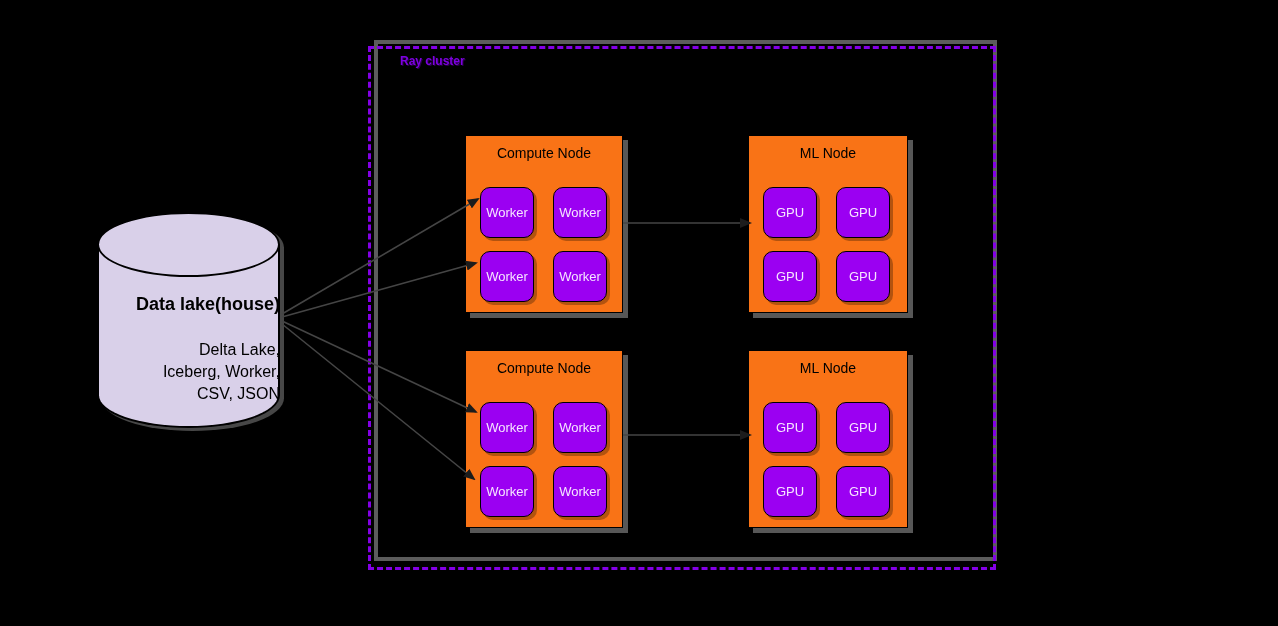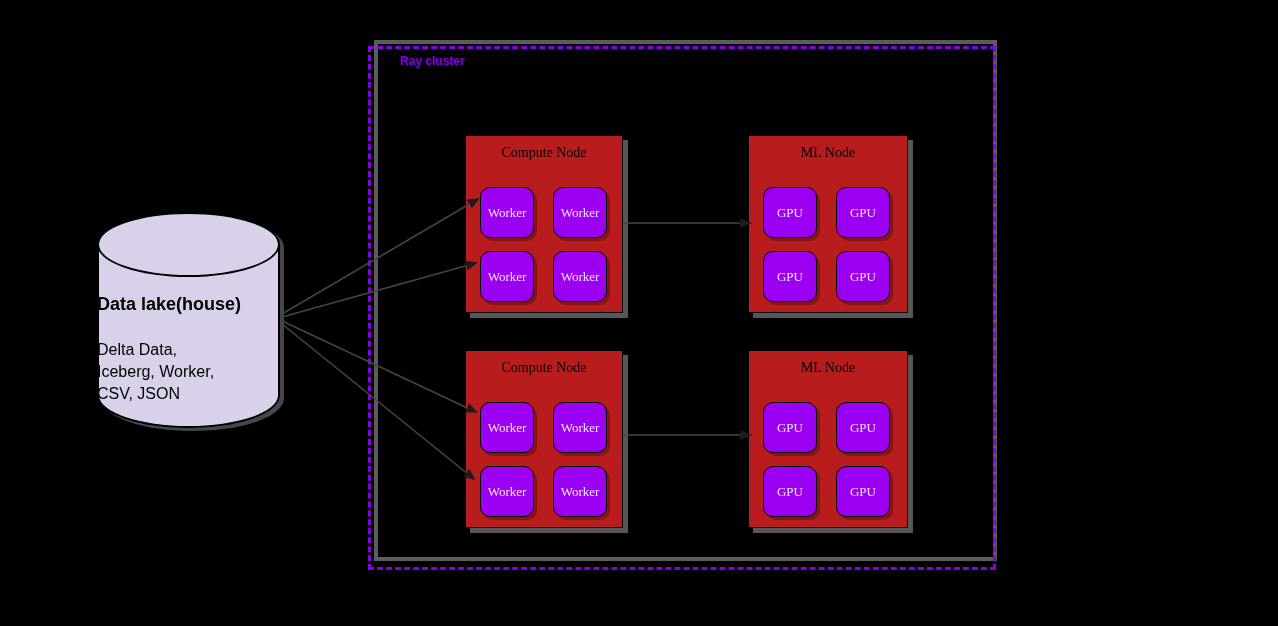--- a/index.html
+++ b/index.html
@@ -48,21 +48,21 @@
     background: #d9d0e9;
     border: 2px solid #000;
     box-sizing: border-box;
     border-radius: 50%;
   }
   .cyl-text {
     position: absolute;
     top: 82px;
     left: 0;
     width: 100%;
-    text-align: left;
+    text-align: right;
     color: #000;
     z-index: 3;
   }
   .cyl-title {
     font-size: 18px;
     font-weight: bold;
     margin: 0 0 24px 0;
   }
   .cyl-line {
     font-size: 16px;
@@ -97,25 +97,24 @@
     color: #7d00e0;
     text-shadow: 1px 1px 0 #2a0048;
     margin-left: 22px;
   }
 
   
   .node {
     position: absolute;
     width: 158px;
     height: 178px;
-    background: #b91c1c;
+    background: #f97316;
     border: 1.5px solid #000;
     box-sizing: border-box;
     box-shadow: 5px 5px 0 #575757;
-    font-family: Liberation Serif, serif;
   }
   .node-ml { width: 160px; }
   .node-title {
     width: 100%;
     text-align: center;
     padding-top: 9px;
     font-size: 14px;
     color: #000;
   }
   .chip {
@@ -158,21 +157,21 @@
 </head>
 <body>
 
 <div class="stage">
 
   <div class="cylinder">
     <div class="cyl-body"></div>
     <div class="cyl-top"></div>
     <div class="cyl-text">
       <div class="cyl-title">Data lake(house)</div>
-      <div class="cyl-line">Delta Data,</div>
+      <div class="cyl-line">Delta Lake,</div>
       <div class="cyl-line">Iceberg, Worker,</div>
       <div class="cyl-line">CSV, JSON</div>
     </div>
   </div>
 
   <div class="cluster-gray"></div>
   <div class="cluster-dashed"></div>
   <div class="cluster-title">Ray cluster</div>
 
   <div class="node pos-compute-1">

